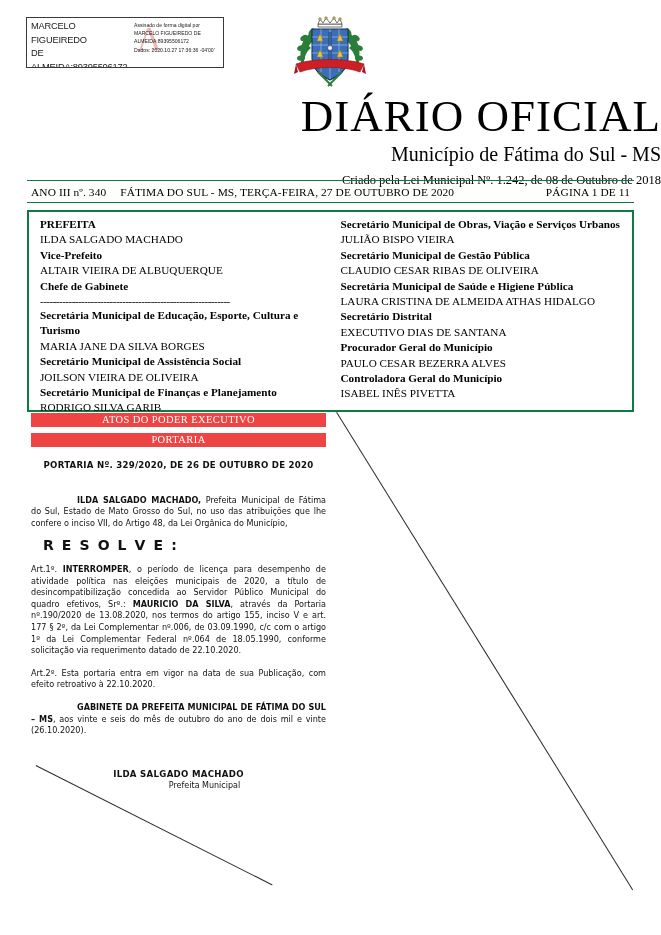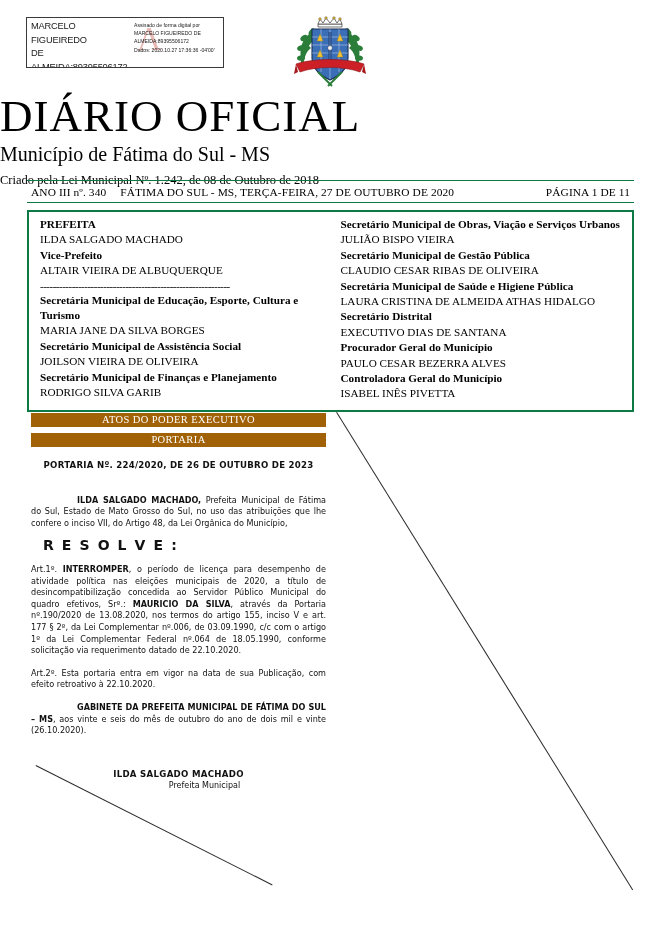--- a/index.html
+++ b/index.html
@@ -67,21 +67,21 @@
   
   .brasao {
     position: absolute;
     left: 292px;
     top: 14px;
     width: 76px;
     height: 78px;
   }
 
   
-  .masthead { position: absolute; left: 0; top: 92px; width: 661px; text-align: left; }
+  .masthead { position: absolute; left: 0; top: 92px; width: 661px; text-align: right; }
   .doc-title {
     font-size: 45px;
     line-height: 49px;
     letter-spacing: 1px;
     font-family: "Liberation Serif", "DejaVu Serif", serif;
   }
   .doc-sub {
     font-size: 20px;
     line-height: 24px;
     margin-top: 1px;
@@ -142,21 +142,21 @@
     white-space: nowrap;
     overflow: hidden;
   }
 
   
   .banner {
     position: absolute;
     left: 31px;
     width: 295px;
     height: 14px;
-    background: #a16207;
+    background: #ef4444;
     color: #ffffff;
     text-align: center;
     font-size: 10.5px;
     line-height: 14px;
     letter-spacing: 0.4px;
     box-sizing: border-box;
   }
   .banner.b1 { top: 413px; }
   .banner.b2 { top: 433px; }
 
@@ -312,20 +312,21 @@
     </div>
     <div class="infobar-right">PÁGINA 1 DE 11</div>
   </div>
 
   <div class="officials">
     <div class="off-col left">
       <div class="off-role">PREFEITA</div>
       <div class="off-name">ILDA SALGADO MACHADO</div>
       <div class="off-role">Vice-Prefeito</div>
       <div class="off-name">ALTAIR VIEIRA DE ALBUQUERQUE</div>
+      <div class="off-role">Chefe de Gabinete</div>
       <div class="off-divider">------------------------------------------------------------</div>
       <div class="off-role">Secretária Municipal de Educação, Esporte, Cultura e Turismo</div>
       <div class="off-name">MARIA JANE DA SILVA BORGES</div>
       <div class="off-role">Secretário Municipal de Assistência Social</div>
       <div class="off-name">JOILSON VIEIRA DE OLIVEIRA</div>
       <div class="off-role">Secretário Municipal de Finanças e Planejamento</div>
       <div class="off-name">RODRIGO SILVA GARIB</div>
     </div>
     <div class="off-col right">
       <div class="off-role">Secretário Municipal de Obras, Viação e Serviços Urbanos</div>
@@ -340,21 +341,21 @@
       <div class="off-name">PAULO CESAR BEZERRA ALVES</div>
       <div class="off-role">Controladora Geral do Município</div>
       <div class="off-name">ISABEL INÊS PIVETTA</div>
     </div>
   </div>
 
   <div class="banner b1">ATOS DO PODER EXECUTIVO</div>
   <div class="banner b2">PORTARIA</div>
 
   <div class="body-col">
-    <div class="portaria-title">PORTARIA Nº. 224/2020, DE 26 DE OUTUBRO DE 2023</div>
+    <div class="portaria-title">PORTARIA Nº. 329/2020, DE 26 DE OUTUBRO DE 2020</div>
 
     <div class="para indent">
       <b>ILDA SALGADO MACHADO,</b><span> Prefeita Municipal de Fátima do Sul, Estado de Mato Grosso do Sul, no uso das atribuições que lhe confere o inciso VII, do Artigo 48, da Lei Orgânica do Município,</span>
     </div>
 
     <div class="resolve">R E S O L V E :</div>
 
     <div class="para">
       <span>Art.1º. </span><b>INTERROMPER</b><span>, o período de licença para desempenho de atividade política nas eleições municipais de 2020, a título de desincompatibilização concedida ao Servidor Público Municipal do quadro efetivos, Srº.: </span><b>MAURICIO DA SILVA</b><span>, através da Portaria nº.190/2020 de 13.08.2020, nos termos do artigo 155, inciso V e art. 177 § 2º, da Lei Complementar nº.006, de 03.09.1990, c/c com o artigo 1º da Lei Complementar Federal nº.064 de 18.05.1990, conforme solicitação via requerimento datado de 22.10.2020.</span>
     </div>

